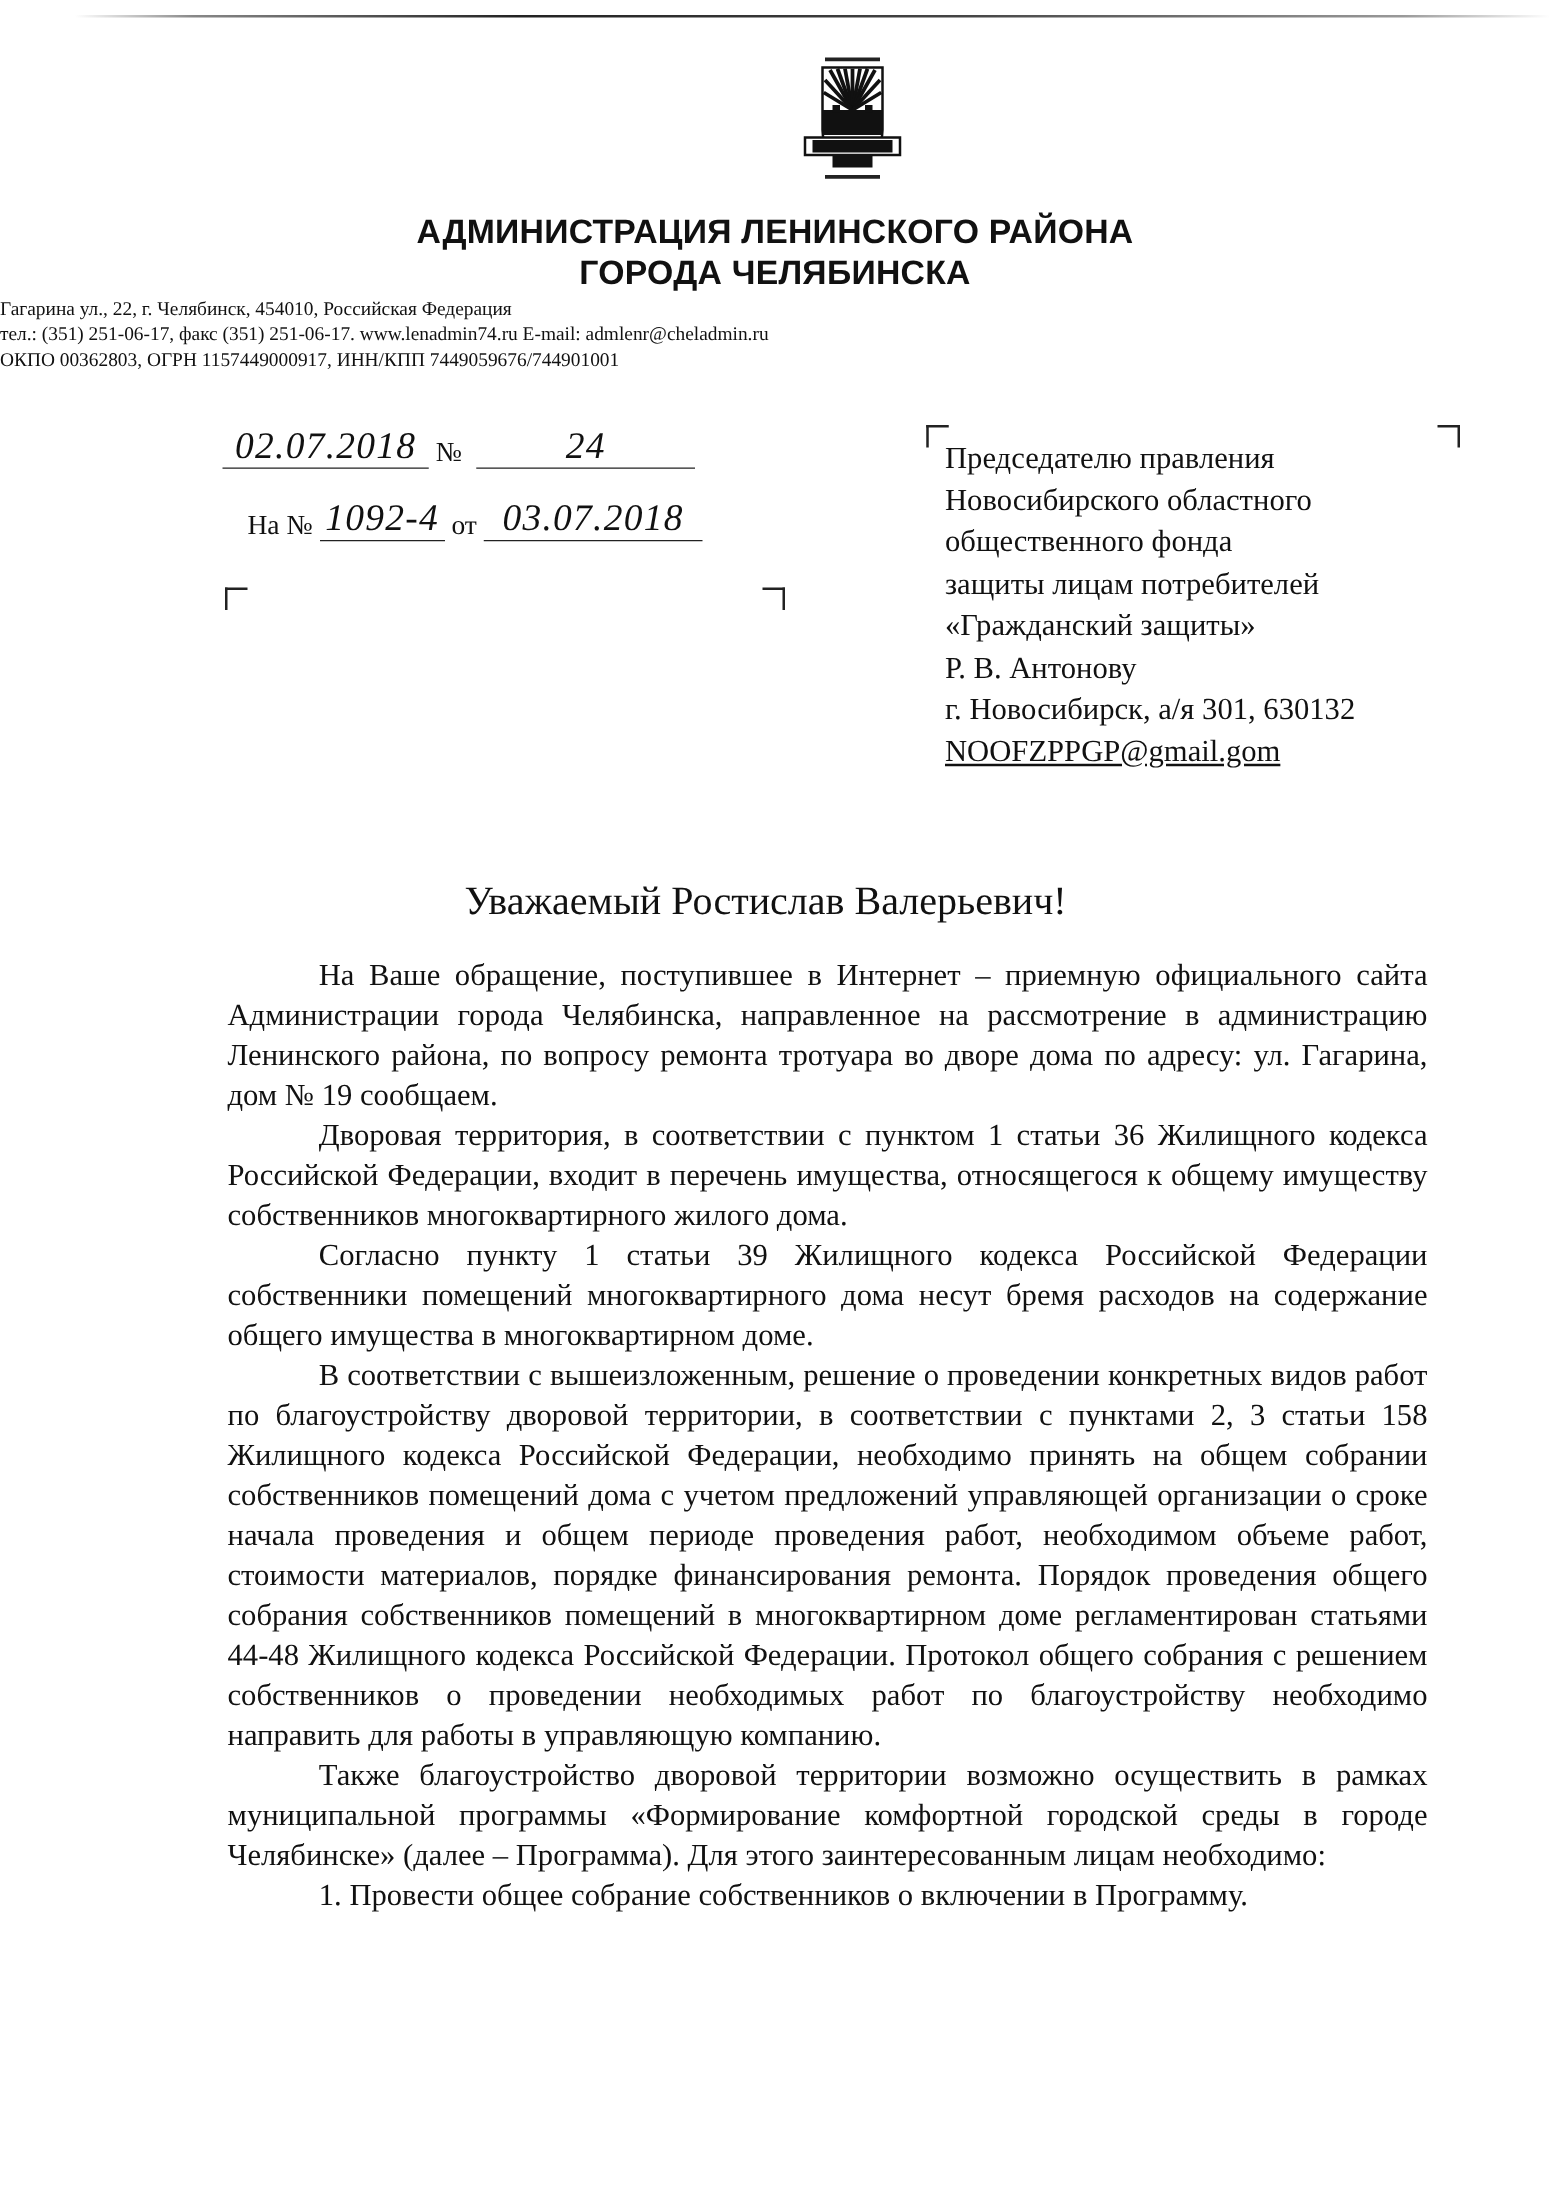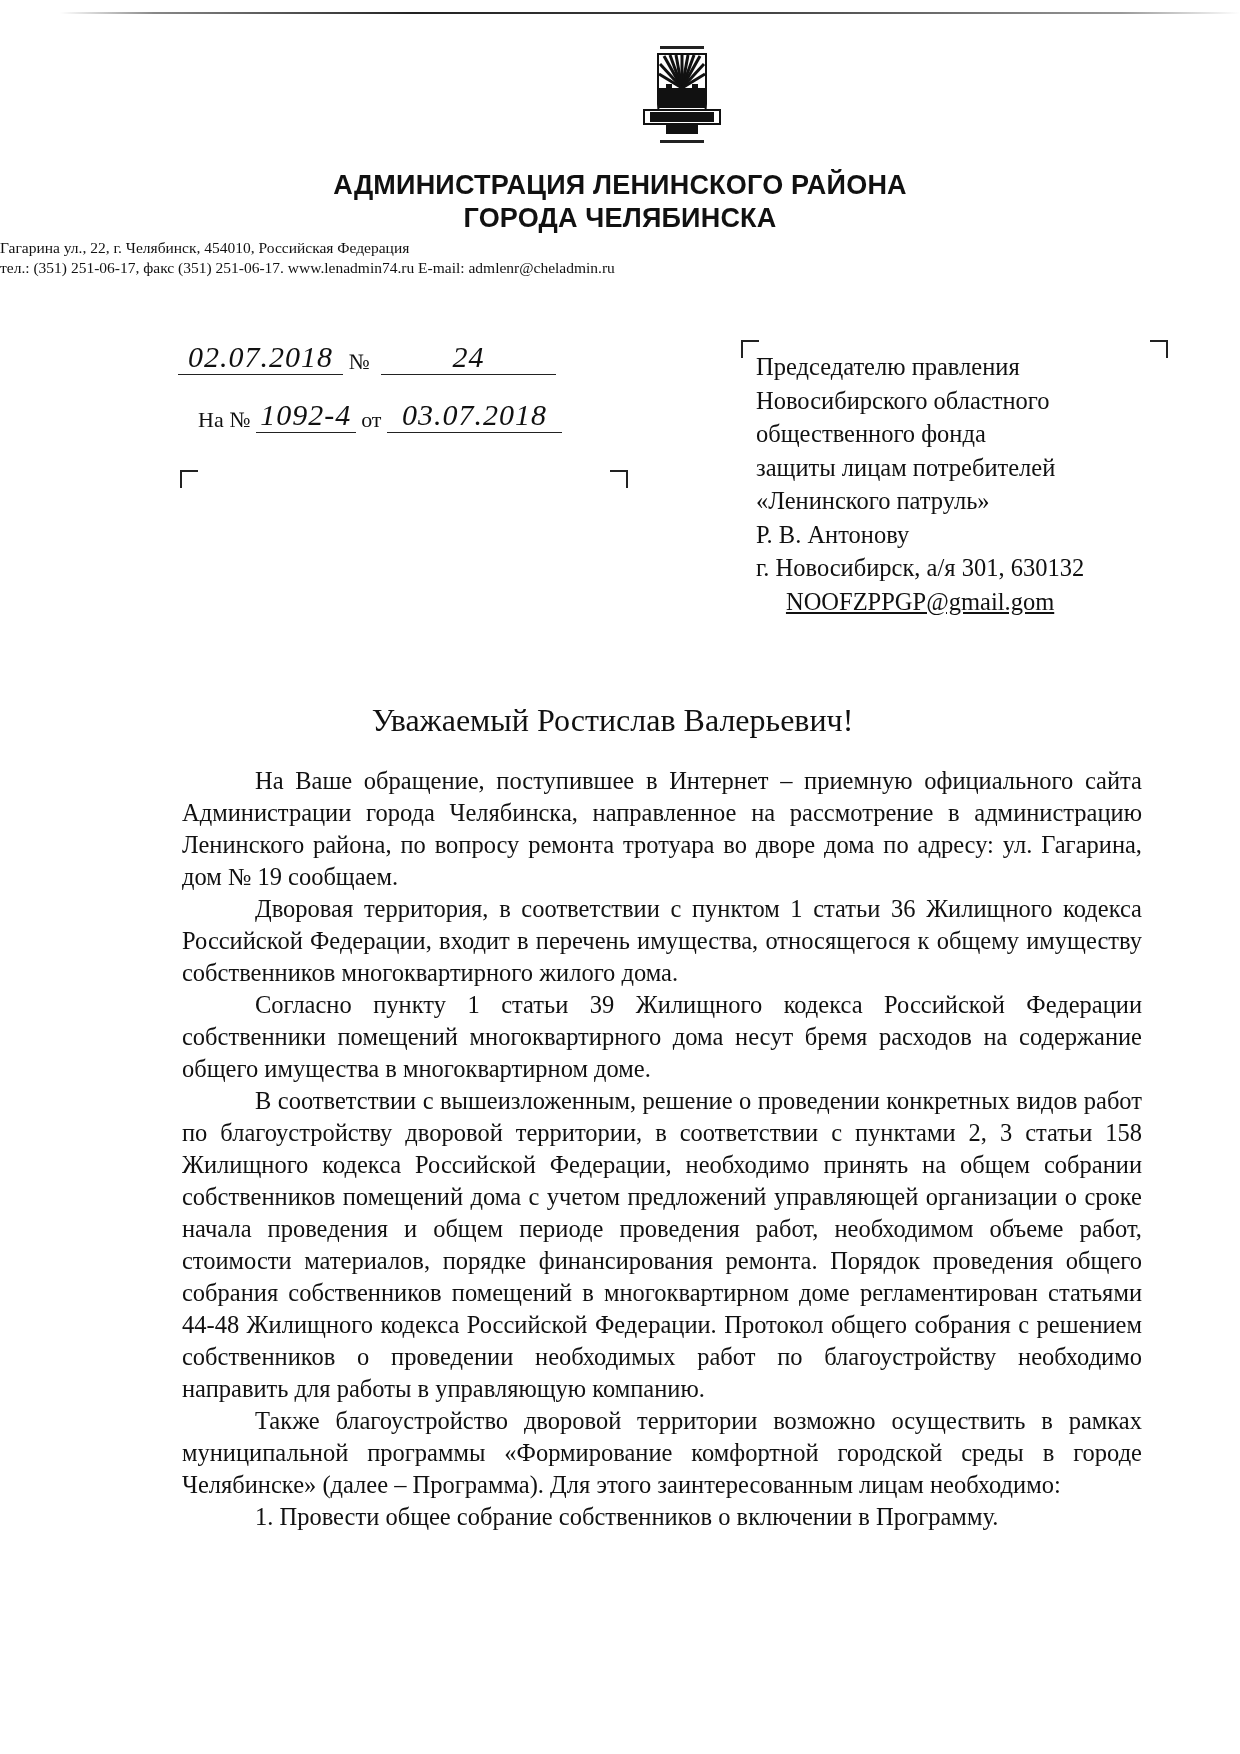--- a/index.html
+++ b/index.html
@@ -18,21 +18,21 @@
   .hand { font-family: "Liberation Serif", serif; font-style: italic; font-size: 30px; letter-spacing: 1px; color: #111; }
   .reg-row { position: absolute; left: 178px; font-family: "Liberation Serif", serif; font-size: 22px; }
   .reg-row.r1 { top: 340px; }
   .reg-row.r2 { top: 398px; margin-left: 20px; }
   .uline { display: inline-block; border-bottom: 1.5px solid #222; text-align: center; line-height: 34px; vertical-align: bottom; }
   .corner { position: absolute; width: 16px; height: 16px; border-color: #222; border-style: solid; border-width: 0; }
   .c-tl { border-top-width: 2px; border-left-width: 2px; }
   .c-tr { border-top-width: 2px; border-right-width: 2px; }
 
   .addressee { position: absolute; left: 756px; top: 350px; font-family: "Liberation Serif", serif; font-size: 24.5px; line-height: 33.5px; }
-  .addressee .email { text-decoration: underline; text-align: center; }
+  .addressee .email { text-decoration: underline; }
 
   .greeting { position: absolute; left: 0; width: 1225px; top: 702px; text-align: center; font-family: "Liberation Serif", serif; font-size: 32px; }
 
   .body-text { position: absolute; left: 182px; top: 765px; width: 960px; font-family: Liberation Serif, serif; font-size: 24.5px; line-height: 32px; text-align: justify; }
   .body-text p { margin: 0; text-indent: 73px; }
 </style>
 </head>
 <body>
 
 <div class="page">
@@ -60,20 +60,21 @@
     <rect x="8" y="66" width="76" height="14" fill="#fff" stroke="#111" stroke-width="2"></rect>
     <rect x="14" y="68" width="64" height="10" fill="#111"></rect>
     <rect x="30" y="80" width="32" height="10" fill="#111"></rect>
     <rect x="24" y="96" width="44" height="3" fill="#222"></rect>
   </svg>
 
   <div class="org-title l1">АДМИНИСТРАЦИЯ ЛЕНИНСКОГО РАЙОНА</div>
   <div class="org-title l2">ГОРОДА ЧЕЛЯБИНСКА</div>
   <div class="hdr-small a">Гагарина ул., 22, г. Челябинск, 454010, Российская Федерация</div>
   <div class="hdr-small b">тел.: (351) 251-06-17, факс (351) 251-06-17.  www.lenadmin74.ru  E-mail: admlenr@cheladmin.ru</div>
+  <div class="hdr-small c">ОКПО 00362803, ОГРН 1157449000917, ИНН/КПП 7449059676/744901001</div>
 
   <div class="reg-row r1">
     <span class="uline hand" style="width:165px;">02.07.2018</span>
     <span>№</span>
     <span class="uline hand" style="width:175px; margin-left:6px;">24</span>
   </div>
   <div class="reg-row r2">
     <span>На №</span>
     <span class="uline hand" style="width:100px;">1092-4</span>
     <span>от</span>
@@ -83,21 +84,21 @@
   <div class="corner c-tl" style="left:180px; top:470px;"></div>
   <div class="corner c-tr" style="left:610px; top:470px;"></div>
   <div class="corner c-tl" style="left:741px; top:340px;"></div>
   <div class="corner c-tr" style="left:1150px; top:340px;"></div>
 
   <div class="addressee">
     <div>Председателю правления</div>
     <div>Новосибирского областного</div>
     <div>общественного фонда</div>
     <div>защиты лицам потребителей</div>
-    <div>«Ленинского патруль»</div>
+    <div>«Гражданский защиты»</div>
     <div>Р. В. Антонову</div>
     <div>г. Новосибирск, а/я 301, 630132</div>
     <div class="email">NOOFZPPGP@gmail.gom</div>
   </div>
 
   <div class="greeting">Уважаемый Ростислав Валерьевич!</div>
 
   <div class="body-text">
     <p>На Ваше обращение, поступившее в Интернет – приемную официального сайта Администрации города Челябинска, направленное на рассмотрение в администрацию Ленинского района, по вопросу ремонта тротуара во дворе дома по адресу: ул. Гагарина,  дом  № 19  сообщаем.</p>
     <p>Дворовая территория, в соответствии с пунктом 1 статьи 36 Жилищного кодекса Российской Федерации, входит в перечень имущества, относящегося к общему имуществу собственников многоквартирного жилого дома.</p>

